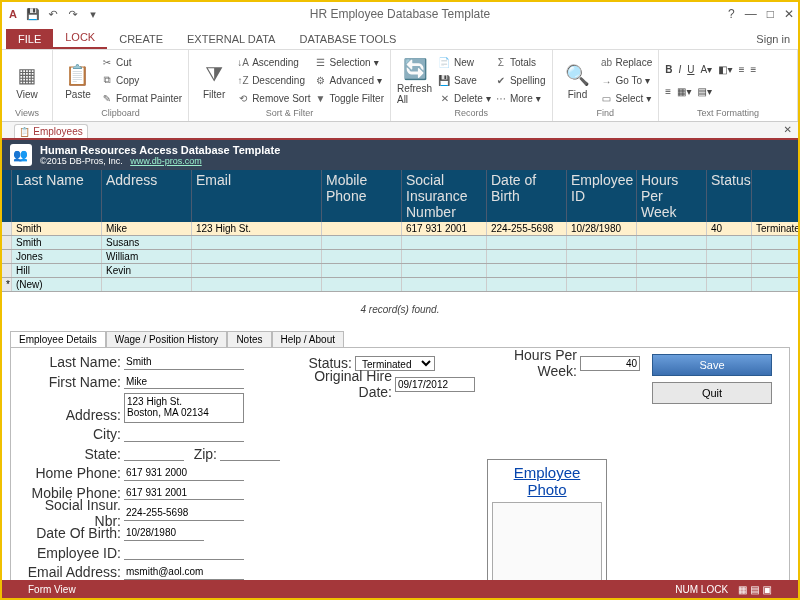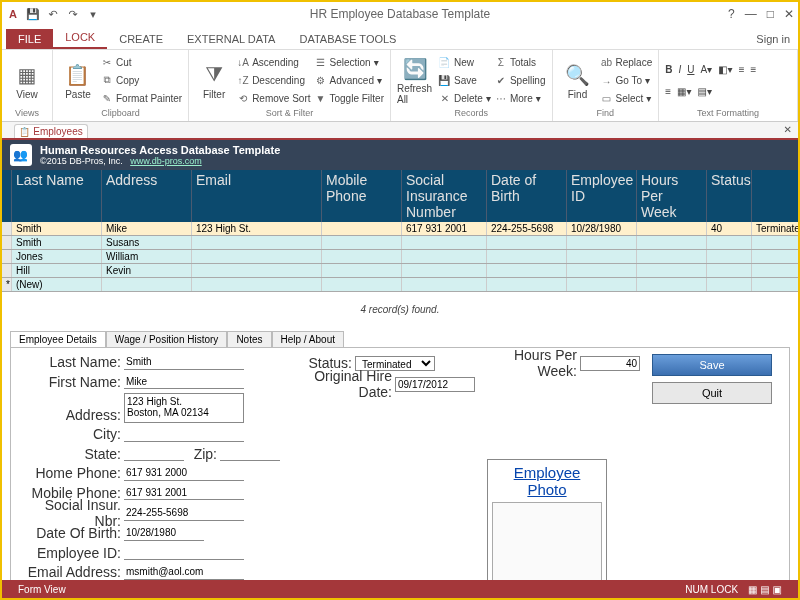--- a/index.html
+++ b/index.html
@@ -66,21 +66,21 @@
 .side-col { display: flex; flex-direction: column; gap: 6px; width: 120px; }
 .btn { border: 1px solid #888; padding: 4px; text-align: center; font-size: 11px; cursor: pointer; }
 .btn.primary { background: linear-gradient(#6a9edb, #3b6fb0); color: #fff; border-color: #2a5a90; }
 .btn.secondary { background: #e8e8e8; }
 
 .photo-box { border: 1px solid #888; width: 120px; padding: 4px; text-align: center; font-size: 9px; }
 .photo-box .ph-title { color: #0645ad; text-decoration: underline; font-size: 15px; }
 .photo-box .ph-frame { border: 1px solid #aaa; height: 80px; margin: 4px 0; background: #fafafa; }
 .photo-box .ph-hint { font-size: 8px; color: #666; }
 
-.statusbar { position: absolute; bottom: 2px; left: 2px; right: 2px; height: 18px; background: #a4373a; color: #fff; font-size: 10px; display: flex; align-items: center; padding: 0 16px; }
+.statusbar { position: absolute; bottom: 2px; left: 2px; right: 2px; height: 18px; background: #a4373a; color: #fff; font-size: 10px; display: flex; align-items: center; padding: 0 26px; }
 .statusbar .sb-right { margin-left: auto; display: flex; gap: 10px; align-items: center; }
 </style>
 </head>
 <body>
 
 <div class="titlebar">
   <div class="qat">
     <span class="qat-icon" style="color:#a4373a;font-weight:bold">A</span>
     <span class="qat-icon">💾</span>
     <span class="qat-icon">↶</span>

